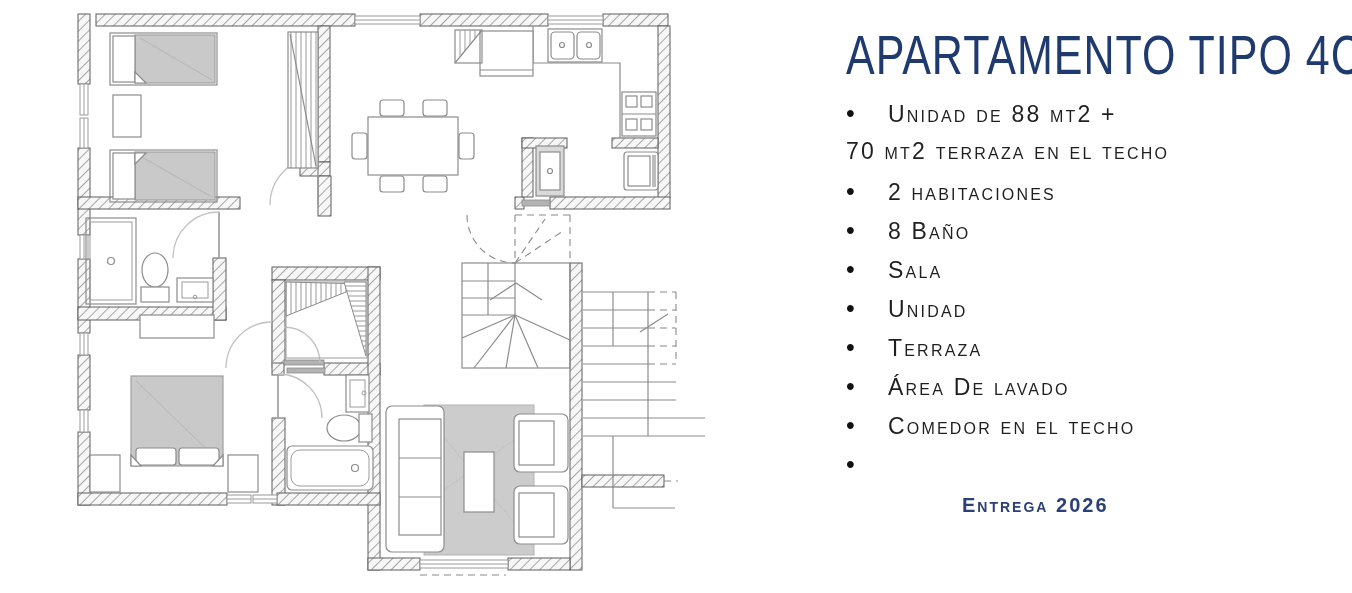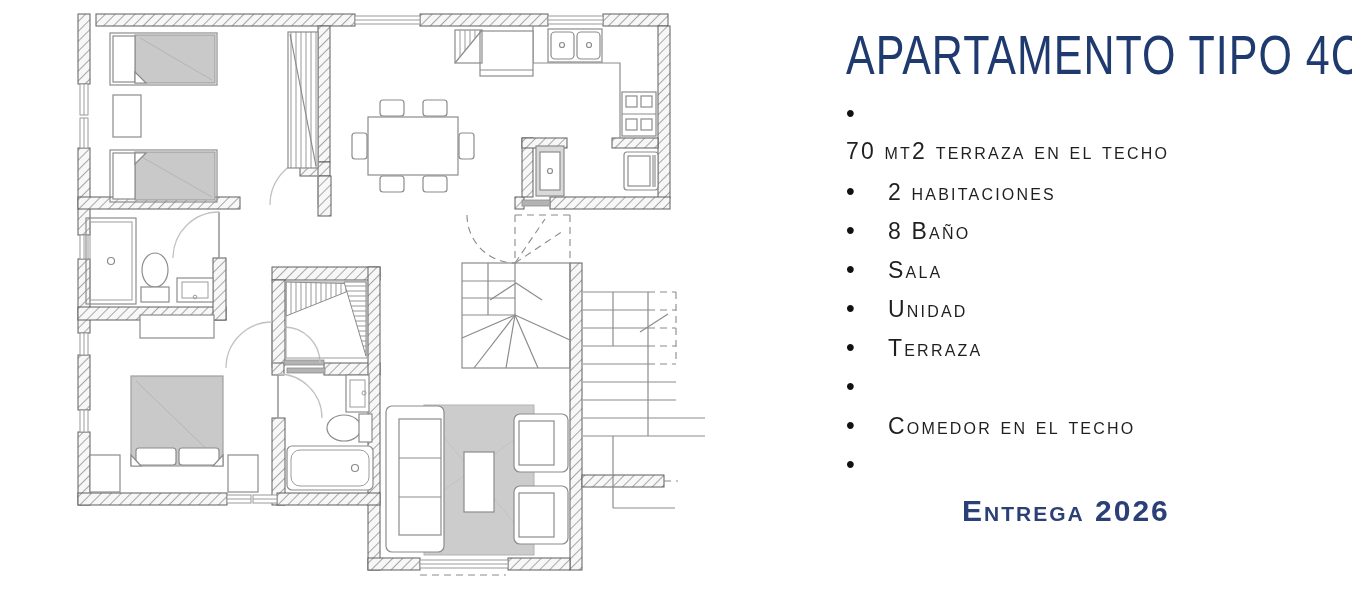--- a/index.html
+++ b/index.html
@@ -25,21 +25,21 @@
   .title{
     font-size:43px;font-weight:400;color:#1e3a6e;letter-spacing:1px;
     white-space:nowrap;transform:scaleY(1.27);transform-origin:left top;
     font-variant:small-caps;
   }
   .features{margin-top:26px}
   .feat{display:flex;align-items:baseline;height:39px;
     font-size:23px;letter-spacing:2.2px;font-variant:small-caps;white-space:nowrap}
   .feat .dot{width:42px;font-size:25px;color:#111;font-variant:normal}
   .delivery{
-    margin-top:5px;margin-left:116px;font-size:30px;font-weight:700;
+    margin-top:5px;margin-left:116px;font-size:20px;font-weight:700;
     letter-spacing:2px;color:#2b4077;font-variant:small-caps;white-space:nowrap;
   }
 </style>
 </head>
 <body>
 
 <svg class="plan" width="720" height="593" viewBox="0 0 720 593" xmlns="http://www.w3.org/2000/svg">
   <defs>
     <pattern id="hatch" width="7" height="7" patternUnits="userSpaceOnUse" patternTransform="rotate(45)">
       <rect width="7" height="7" fill="#f7f7f7"></rect>
@@ -357,20 +357,21 @@
     <line class="dash" x1="664" y1="481" x2="678" y2="481"></line>
     <line class="dash" x1="676" y1="292" x2="676" y2="364"></line>
   </g>
 </svg>
 
 <div class="panel">
   <div class="title">APARTAMENTO TIPO 4C</div>
   <div class="features">
       <div class="feat">
         <span class="dot">•</span>
+        <span class="ftext">Unidad de 88 mt2 +</span>
       </div>
       <div class="feat cont">
         <span class="ftext">70 mt2 terraza en el techo</span>
       </div>
       <div class="feat">
         <span class="dot">•</span>
         <span class="ftext">2 habitaciones</span>
       </div>
       <div class="feat">
         <span class="dot">•</span>
@@ -383,20 +384,21 @@
       <div class="feat">
         <span class="dot">•</span>
         <span class="ftext">Unidad</span>
       </div>
       <div class="feat">
         <span class="dot">•</span>
         <span class="ftext">Terraza</span>
       </div>
       <div class="feat">
         <span class="dot">•</span>
+        <span class="ftext">Área De lavado</span>
       </div>
       <div class="feat">
         <span class="dot">•</span>
         <span class="ftext">Comedor en el techo</span>
       </div>
       <div class="feat">
         <span class="dot">•</span>
       </div>
     </div>
   <div class="delivery">Entrega 2026</div>

